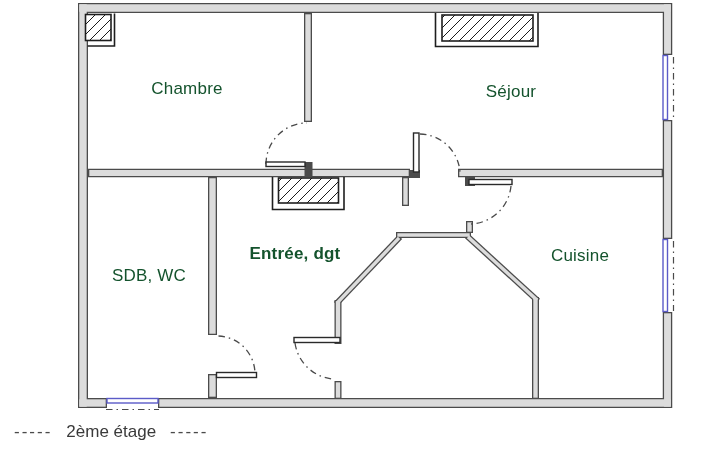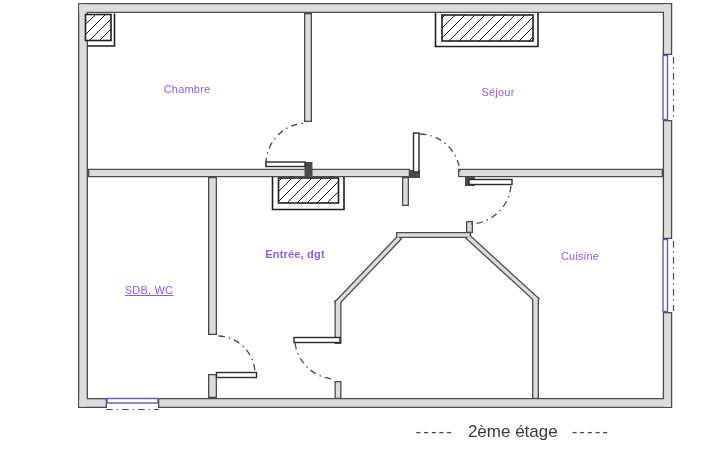--- a/index.html
+++ b/index.html
@@ -1,21 +1,21 @@
 <!DOCTYPE html>
 <html><head>
 <meta charset="utf-8">
 <style>
   html,body{margin:0;padding:0;background:#ffffff;}
   #stage{position:relative;width:720px;height:455px;background:#ffffff;overflow:hidden;
          font-family:"Liberation Sans",sans-serif;}
   #plan-svg{position:absolute;left:0;top:0;}
-  .room-label{position:absolute;transform:translate(-50%,-50%);font-size:11px;
-              color:#8b5cf6;white-space:nowrap;letter-spacing:.2px;}
-  #caption{position:absolute;left:0;top:422px;width:624px;text-align:right;
+  .room-label{position:absolute;transform:translate(-50%,-50%);font-size:17px;
+              color:#14532d;white-space:nowrap;letter-spacing:.2px;}
+  #caption{position:absolute;left:0;top:422px;width:624px;text-align:left;
            font-size:17px;color:#3a3a3a;}
   #caption .dashes{letter-spacing:2px;color:#4a4a4a;margin:0 14px;}
 </style>
 </head>
 <body>
 
 <div id="stage">
   <svg id="plan-svg" width="720" height="455" viewBox="0 0 720 455">
     <defs>
       <pattern id="hatchpat" patternUnits="userSpaceOnUse" width="10" height="10">
@@ -97,22 +97,22 @@
         <rect x="413.5" y="133" width="5.5" height="39" fill="#ffffff" stroke="#2a2a2a" stroke-width="1.4"></rect>
         <path d="M 511 186 A 42 42 0 0 1 471 224" fill="none" stroke="#4a4a4a" stroke-width="1.3" stroke-dasharray="6.5 4 1.5 4"></path>
         <rect x="469" y="179.5" width="43" height="5" fill="#ffffff" stroke="#2a2a2a" stroke-width="1.4"></rect>
         <path d="M 295 343 A 42 42 0 0 0 333 379" fill="none" stroke="#4a4a4a" stroke-width="1.3" stroke-dasharray="6.5 4 1.5 4"></path>
         <rect x="294" y="337.5" width="46" height="5" fill="#ffffff" stroke="#2a2a2a" stroke-width="1.4"></rect>
       </g>
   </svg>
 
   <div id="labels">
       <div class="room-label" style="left: 187px; top: 89px;">Chambre</div>
-      <div class="room-label" style="left: 498px; top: 92px;">Séjour</div>
+      <div class="room-label" style="left: 511px; top: 92px;">Séjour</div>
       <div class="room-label" style="left: 295px; top: 254px; font-weight: bold;">Entrée, dgt</div>
-      <div class="room-label" style="left: 149px; top: 290px; text-decoration: underline;">SDB, WC</div>
+      <div class="room-label" style="left: 149px; top: 276px;">SDB, WC</div>
       <div class="room-label" style="left: 580px; top: 256px;">Cuisine</div>
     </div>
 
   <div id="caption">
     <span class="dashes">-----</span><span>2ème étage</span><span class="dashes">-----</span>
   </div>
 </div>
 
 </body></html>

